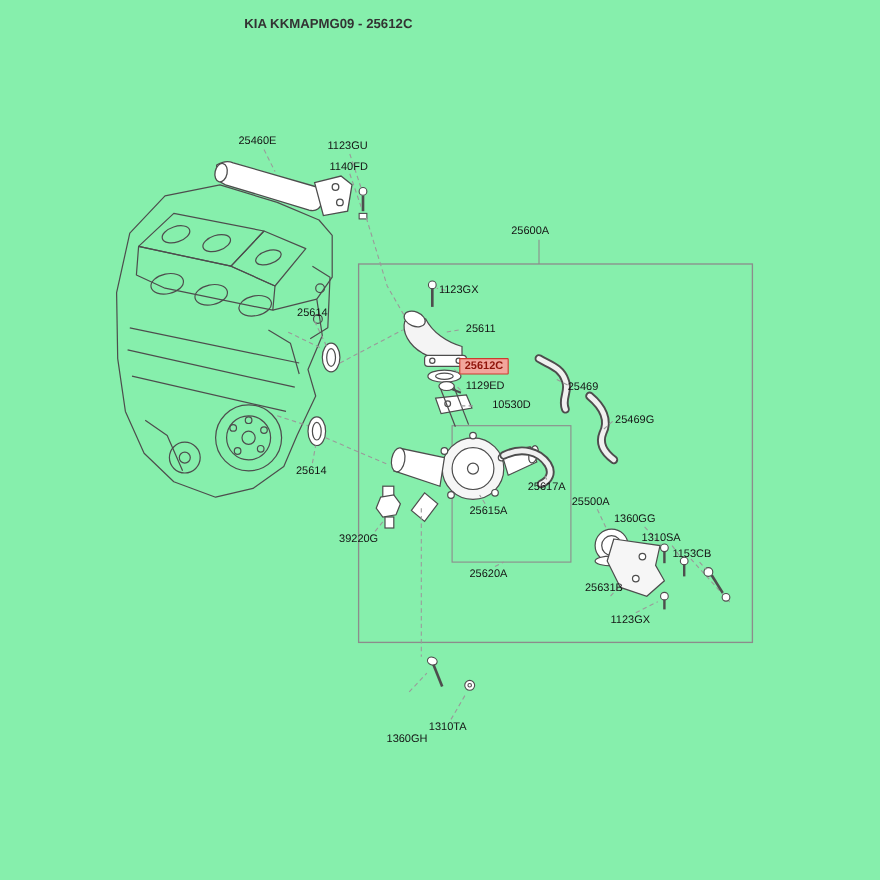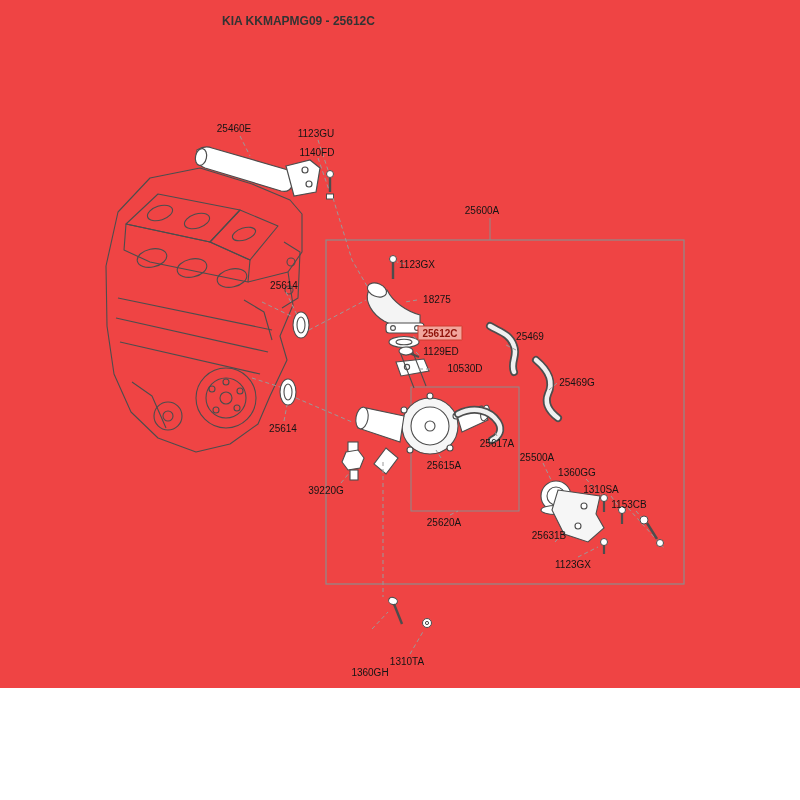--- a/index.html
+++ b/index.html
@@ -1,17 +1,17 @@
 <!DOCTYPE html>
 <html><head>
 <meta charset="utf-8">
 <style>
   html,body{margin:0;padding:0;background:#ffffff;}
   .stage{
-    position:relative;width:800px;height:688px;background:#ef4444;
+    position:relative;width:800px;height:800px;background:#86efac;
     font-family:"Liberation Sans", sans-serif;overflow:hidden;
   }
   .diagram-svg{position:absolute;left:0;top:0;}
   .page-title{
     position:absolute;font-size:12px;font-weight:bold;color:#333;
     white-space:nowrap;
   }
   .plabel{
     position:absolute;transform:translate(-50%,-50%);
     font-size:10px;color:#141414;white-space:nowrap;line-height:1.1;
@@ -228,24 +228,24 @@
   </svg>
 
   <div class="page-title" style="left:222px;top:14px">KIA KKMAPMG09 - 25612C</div>
 
   <div class="plabel" style="left:234px;top:128px">25460E</div>
   <div class="plabel" style="left:316px;top:133px">1123GU</div>
   <div class="plabel" style="left:317px;top:152px">1140FD</div>
   <div class="plabel" style="left:482px;top:210px">25600A</div>
   <div class="plabel" style="left:417px;top:264px">1123GX</div>
   <div class="plabel" style="left:284px;top:285px">25614</div>
-  <div class="plabel" style="left:437px;top:299px">18275</div>
+  <div class="plabel" style="left:437px;top:299px">25611</div>
   <div class="plabel hl" style="left: 440px; top: 333px; background: rgb(242, 165, 156); border: 1px solid rgb(204, 59, 46); color: rgb(143, 19, 10);">25612C</div>
   <div class="plabel" style="left:441px;top:351px">1129ED</div>
-  <div class="plabel" style="left:530px;top:336px">25469</div>
+  <div class="plabel" style="left:530px;top:352px">25469</div>
   <div class="plabel" style="left:465px;top:368px">10530D</div>
   <div class="plabel" style="left:577px;top:382px">25469G</div>
   <div class="plabel" style="left:283px;top:428px">25614</div>
   <div class="plabel" style="left:497px;top:443px">25617A</div>
   <div class="plabel" style="left:444px;top:465px">25615A</div>
   <div class="plabel" style="left:537px;top:457px">25500A</div>
   <div class="plabel" style="left:577px;top:472px">1360GG</div>
   <div class="plabel" style="left:601px;top:489px">1310SA</div>
   <div class="plabel" style="left:326px;top:490px">39220G</div>
   <div class="plabel" style="left:629px;top:504px">1153CB</div>

